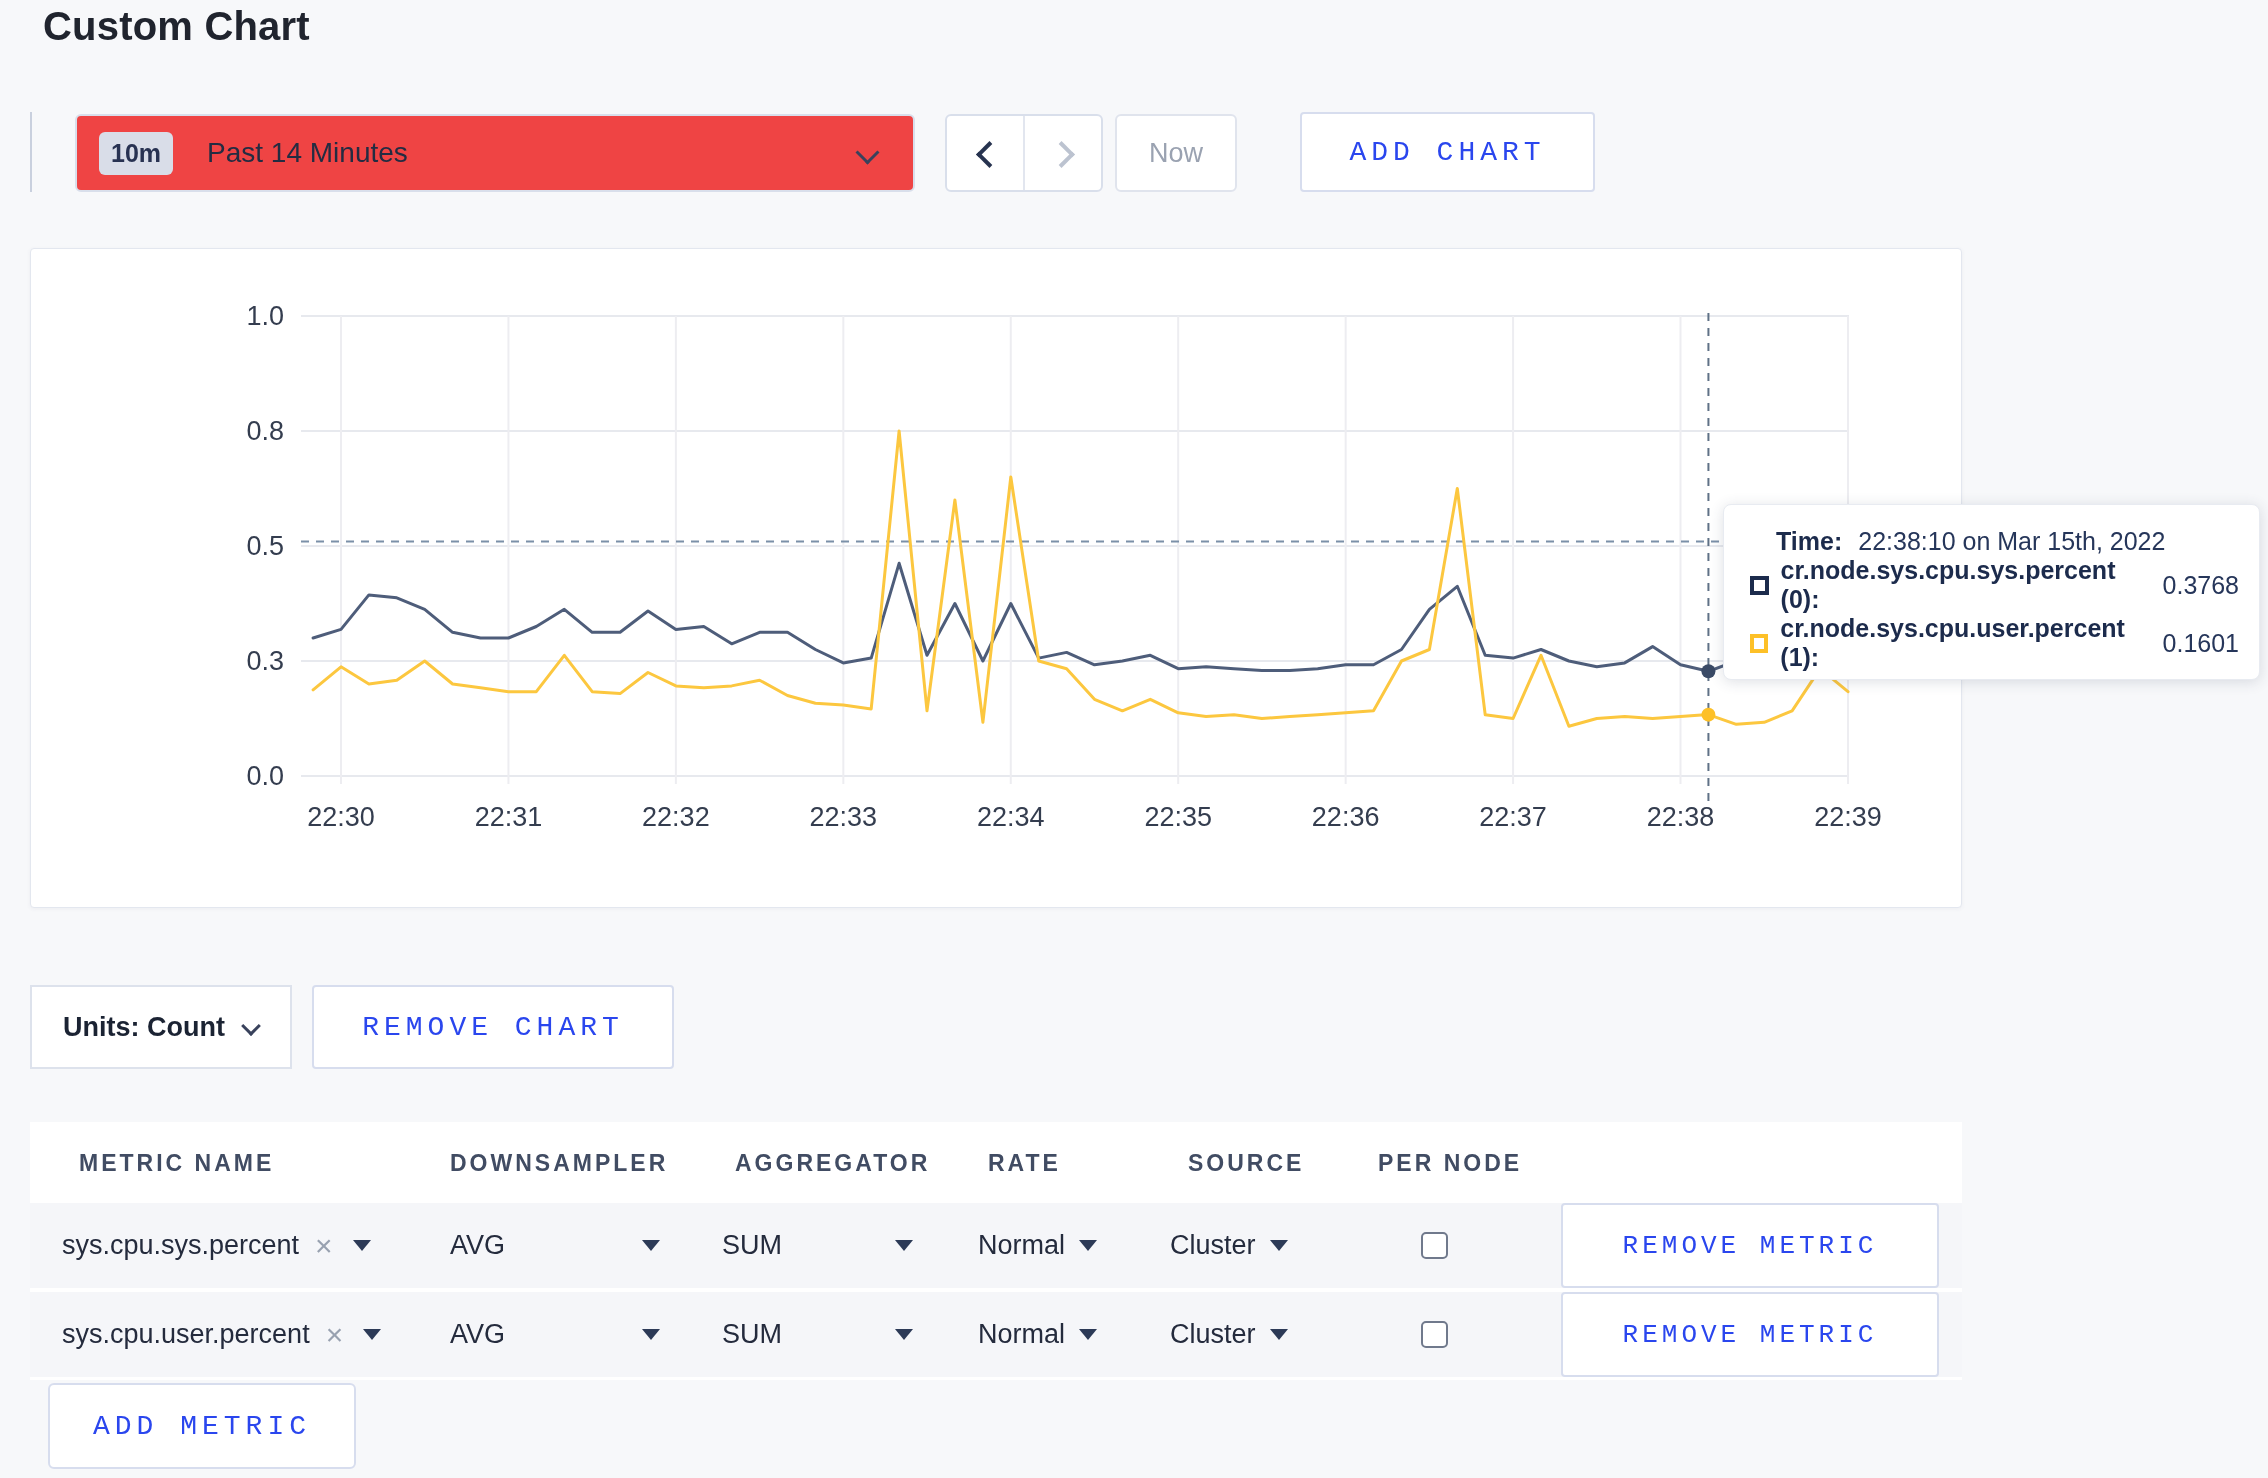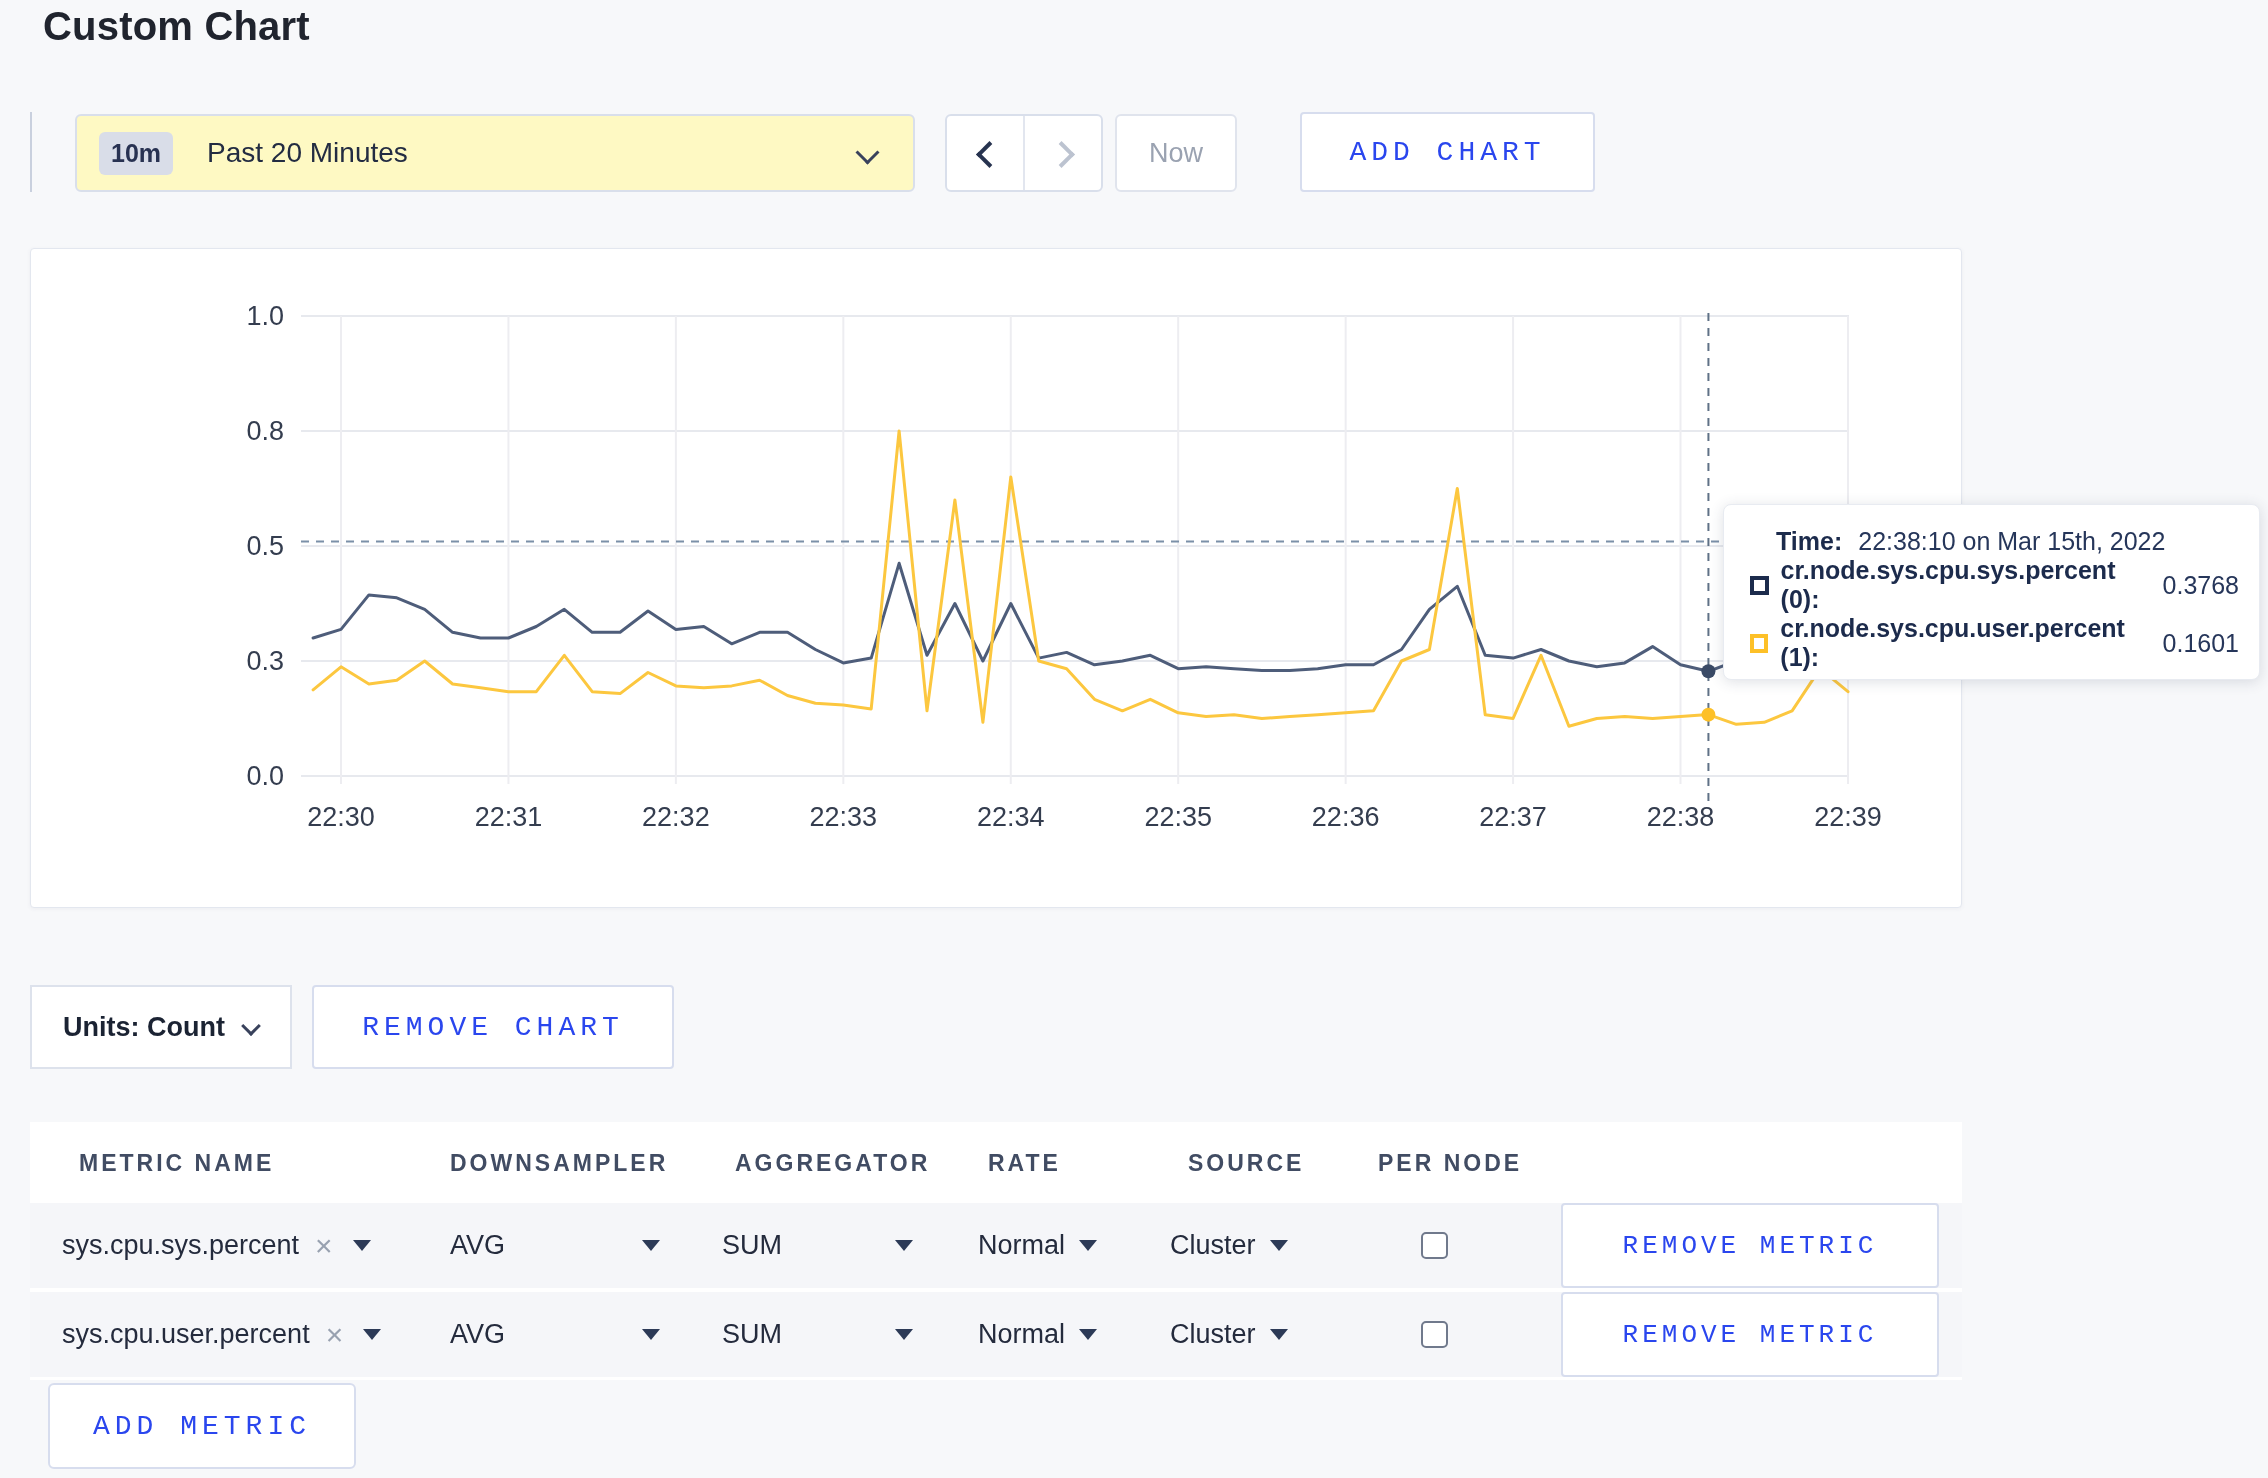--- a/index.html
+++ b/index.html
@@ -10,21 +10,21 @@
     color:#232a3a;
   }
   .abs{position:absolute;}
   
   .page-title{
     left:43px;top:4px;font-size:40px;font-weight:600;color:#20242e;letter-spacing:.2px;
   }
   
   .ctrl-divider{left:30px;top:112px;width:2px;height:80px;background:#c9d0de;}
   .time-select{
-    left:75px;top:114px;width:840px;height:78px;background:#fef9c3;
+    left:75px;top:114px;width:840px;height:78px;background:#ef4444;
     border:2px solid #d9dfeb;border-radius:6px;display:flex;align-items:center;box-sizing:border-box;
     cursor:pointer;
   }
   .time-badge{
     margin-left:22px;background:#d9dde8;border-radius:6px;padding:7px 12px;
     font-size:25px;font-weight:700;color:#283252;
   }
   .time-label{margin-left:34px;font-size:28px;color:#232c42;}
   .chev-down{
     margin-left:auto;margin-right:34px;width:22px;height:22px;position:relative;
@@ -102,21 +102,21 @@
 </style>
 </head>
 <body>
 
 <div class="abs page-title">Custom Chart</div>
 
 <div class="abs ctrl-divider"></div>
 
 <div class="abs time-select">
   <span class="time-badge">10m</span>
-  <span class="time-label">Past 20 Minutes</span>
+  <span class="time-label">Past 14 Minutes</span>
   <span class="chev-down"></span>
 </div>
 
 <div class="abs pager">
   <div class="pager-btn">
     <span class="chev left"></span>
   </div>
   <div class="pager-btn">
     <span class="chev right"></span>
   </div>

